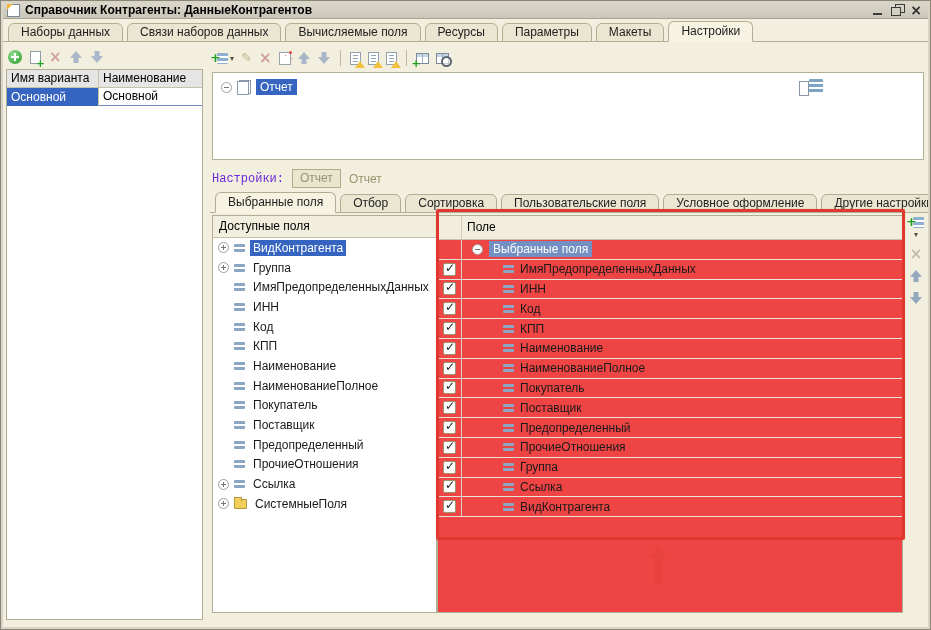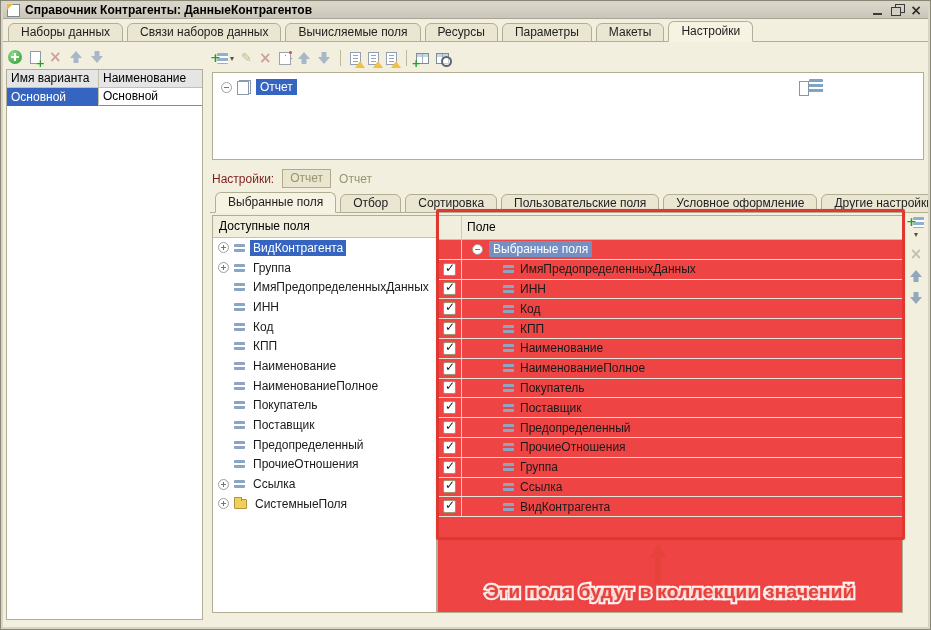--- a/index.html
+++ b/index.html
@@ -98,21 +98,21 @@
   .root-label { background:#3565c0; color:#fff; padding:1px 4px; }
   .detrec { width:14px; height:10px; border:1px solid #a8975c; background:#fffef4; position:relative; flex:0 0 auto; }
   .detrec::before { content:''; position:absolute; left:0; right:0; top:2px; height:1px; background:#cdc08a; box-shadow:0 3px 0 #cdc08a; }
   .structico { position:absolute; right:100px; top:6px; width:24px; height:17px; }
   .structico::before { content:''; position:absolute; left:0; bottom:0; width:8px; height:13px; background:#fff; border:1px solid #8a96a4; }
   .structico::after { content:''; position:absolute; right:0; top:0; width:14px; height:15px;
     background:repeating-linear-gradient(to bottom,#7fa3c2 0 3px,#ffffff 3px 5px); border-radius:1px; }
 
   
   .settings-bar { position:absolute; left:212px; top:167px; height:23px; display:flex; align-items:center; gap:8px; }
-  .settings-label { color:#7f1d1d; }
+  .settings-label { color:#6d28d9;font-family:Liberation Mono, monospace; }
   .scope-btn { background:#e9e5cf; border:1px solid #b0ac8a; color:#99946e; padding:2px 7px; line-height:13px; cursor:default; }
   .scope-path { color:#99946e; }
 
   .settings-tabs { left:210px; right:7px; top:191px; height:22px; }
 
   
   .avail-box { position:absolute; left:212px; top:215px; width:225px; height:398px; background:#fff; border:1px solid #b2ae93; }
   .list-header { height:22px; background:#f1eedd; border-bottom:1px solid #c6c2a8; line-height:21px; padding-left:6px; color:#000; }
   .avail-body { position:absolute; left:0; right:0; top:22px; bottom:0; overflow:hidden; }
   .af-row { display:flex; align-items:center; height:19.7px; padding-left:5px; gap:5px; cursor:default; }
@@ -524,17 +524,16 @@
     <span class="tbtn">
         <span class="icon arr up" style="--c:#93a7bd"></span>
       </span>
     <span class="tbtn">
         <span class="icon arr down" style="--c:#93a7bd"></span>
       </span>
   </div>
 
   <div class="ann-rect"></div>
   <div class="ann-arrow"></div>
-  <div class="ann-text">Эти поля будут в коллекции значений</div>
 
   <div class="frame-inner"></div>
   <div class="frame-outer"></div>
 </div>
 
 </body></html>

